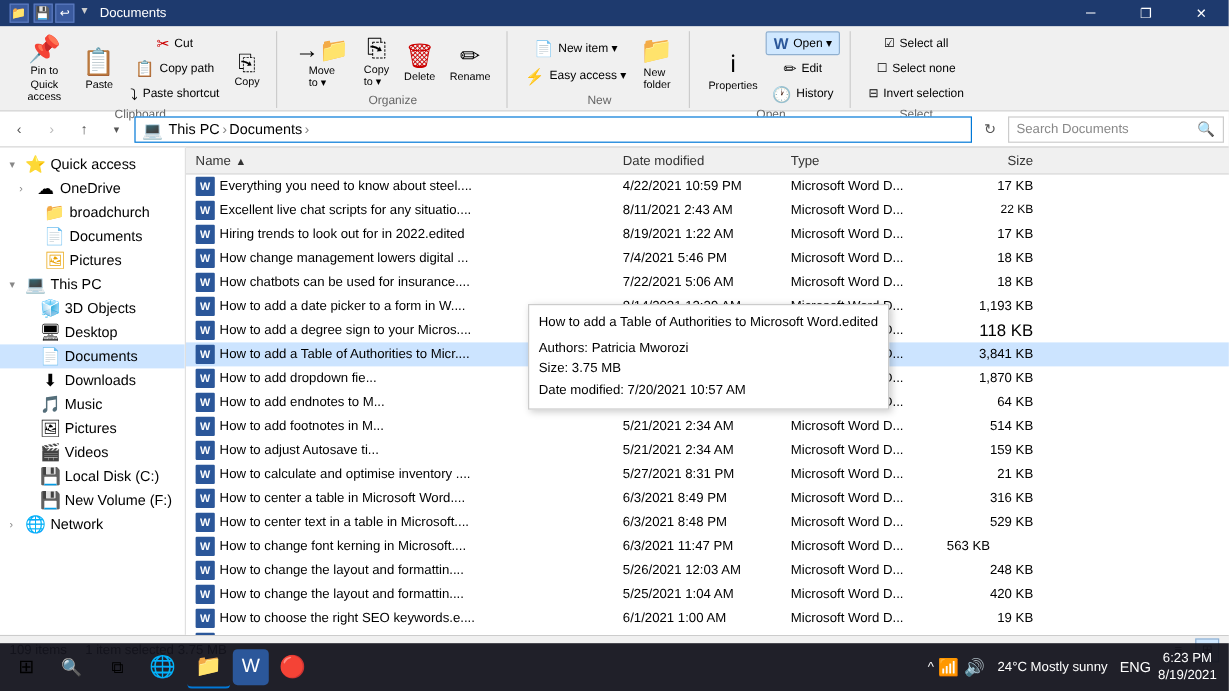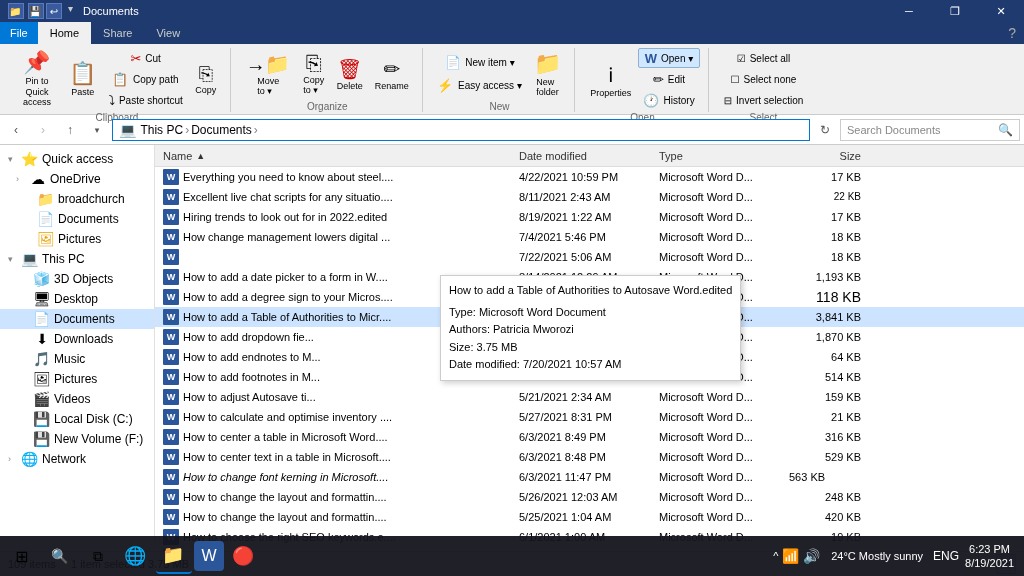--- a/index.html
+++ b/index.html
@@ -93,29 +93,20 @@
     <span style="margin-left:4px;font-size:11px;">Documents</span>
   </div>
   <div class="title-controls">
     <div class="title-btn">─</div>
     <div class="title-btn">❐</div>
     <div class="title-btn close">✕</div>
   </div>
 </div>
 
 <div class="ribbon">
-  <div class="ribbon-tabs">
-    <div class="ribbon-tab active" style="background:#0078d7;color:white;padding:0 10px;">File</div>
-    <div class="ribbon-tab active" style="background:#f0f0f0;color:#000;">Home</div>
-    <div class="ribbon-tab">Share</div>
-    <div class="ribbon-tab">View</div>
-    <div style="flex:1;background:#1e3a6e;display:flex;align-items:center;justify-content:flex-end;padding-right:8px;">
-      <span style="color:#aaa;font-size:14px;cursor:pointer;">?</span>
-    </div>
-  </div>
   <div class="ribbon-content">
 
     <div class="ribbon-group">
       <div class="ribbon-buttons">
         <div class="pin-btn">
           <span style="font-size:22px;">📌</span>
           <span style="font-size:9px;text-align:center;line-height:1.2;">Pin to Quick<br>access</span>
         </div>
         <div style="display:flex;flex-direction:column;gap:1px;">
           <div class="ribbon-btn" style="height:50px;min-width:36px;">
@@ -381,20 +372,21 @@
       <div class="word-icon">W</div>
       <span style="overflow:hidden;text-overflow:ellipsis;white-space:nowrap;max-width:300px;">How change management lowers digital ...</span>
     </div>
     <div class="col-date" style="flex:0 0 140px;padding:0 4px;font-size:11px;">7/4/2021 5:46 PM</div>
     <div class="col-type" style="flex:0 0 130px;padding:0 4px;font-size:11px;">Microsoft Word D...</div>
     <div class="col-size" style="flex:0 0 80px;padding:0 4px;font-size:11px;text-align:right;">18 KB</div>
   </div>
         <div class="file-row">
     <div class="col-name" style="flex:0 0 360px;padding:0 8px;display:flex;align-items:center;gap:4px;">
       <div class="word-icon">W</div>
+      <span style="overflow:hidden;text-overflow:ellipsis;white-space:nowrap;max-width:300px;">How chatbots can be used for insurance....</span>
     </div>
     <div class="col-date" style="flex:0 0 140px;padding:0 4px;font-size:11px;">7/22/2021 5:06 AM</div>
     <div class="col-type" style="flex:0 0 130px;padding:0 4px;font-size:11px;">Microsoft Word D...</div>
     <div class="col-size" style="flex:0 0 80px;padding:0 4px;font-size:11px;text-align:right;">18 KB</div>
   </div>
         <div class="file-row">
     <div class="col-name" style="flex:0 0 360px;padding:0 8px;display:flex;align-items:center;gap:4px;">
       <div class="word-icon">W</div>
       <span style="overflow:hidden;text-overflow:ellipsis;white-space:nowrap;max-width:300px;">How to add a date picker to a form in W....</span>
     </div>
@@ -479,21 +471,21 @@
       <div class="word-icon">W</div>
       <span style="overflow:hidden;text-overflow:ellipsis;white-space:nowrap;max-width:300px;">How to center text in a table in Microsoft....</span>
     </div>
     <div class="col-date" style="flex:0 0 140px;padding:0 4px;font-size:11px;">6/3/2021 8:48 PM</div>
     <div class="col-type" style="flex:0 0 130px;padding:0 4px;font-size:11px;">Microsoft Word D...</div>
     <div class="col-size" style="flex:0 0 80px;padding:0 4px;font-size:11px;text-align:right;">529 KB</div>
   </div>
         <div class="file-row">
     <div class="col-name" style="flex:0 0 360px;padding:0 8px;display:flex;align-items:center;gap:4px;">
       <div class="word-icon">W</div>
-      <span style="overflow:hidden;text-overflow:ellipsis;white-space:nowrap;max-width:300px;font-style:italic;">How to change font kerning in Microsoft....</span>
+      <span style="overflow:hidden;text-overflow:ellipsis;white-space:nowrap;max-width:300px;">How to change font kerning in Microsoft....</span>
     </div>
     <div class="col-date" style="flex:0 0 140px;padding:0 4px;font-size:11px;">6/3/2021 11:47 PM</div>
     <div class="col-type" style="flex:0 0 130px;padding:0 4px;font-size:11px;">Microsoft Word D...</div>
     <div class="col-size" style="flex:0 0 80px;padding:0 4px;font-size:11px;text-align:left;">563 KB</div>
   </div>
         <div class="file-row">
     <div class="col-name" style="flex:0 0 360px;padding:0 8px;display:flex;align-items:center;gap:4px;">
       <div class="word-icon">W</div>
       <span style="overflow:hidden;text-overflow:ellipsis;white-space:nowrap;max-width:300px;">How to change the layout and formattin....</span>
     </div>
@@ -524,22 +516,21 @@
       <div class="word-icon">W</div>
       <span style="overflow:hidden;text-overflow:ellipsis;white-space:nowrap;max-width:300px;">How to convert endnotes to footnotes in....</span>
     </div>
     <div class="col-date" style="flex:0 0 140px;padding:0 4px;font-size:11px;">5/28/2021 3:18 AM</div>
     <div class="col-type" style="flex:0 0 130px;padding:0 4px;font-size:11px;">Microsoft Word D...</div>
     <div class="col-size" style="flex:0 0 80px;padding:0 4px;font-size:11px;text-align:right;">351 KB</div>
   </div>
       </div>
 
     <div class="tooltip" style="left:285px;top:130px;">
-      <div style="font-weight:normal;font-size:11px;margin-bottom:4px;">How to add a Table of Authorities to Autosave Word.edited</div>
-      <div>Type: Microsoft Word Document</div>
+      <div style="font-weight:normal;font-size:11px;margin-bottom:4px;">How to add a Table of Authorities to Microsoft Word.edited</div>
       <div>Authors: Patricia Mworozi</div>
       <div>Size: 3.75 MB</div>
       <div>Date modified: 7/20/2021 10:57 AM</div>
     </div>
   </div>
 </div>
 
 <div class="status-bar">
   <div>
     <span>109 items</span>

